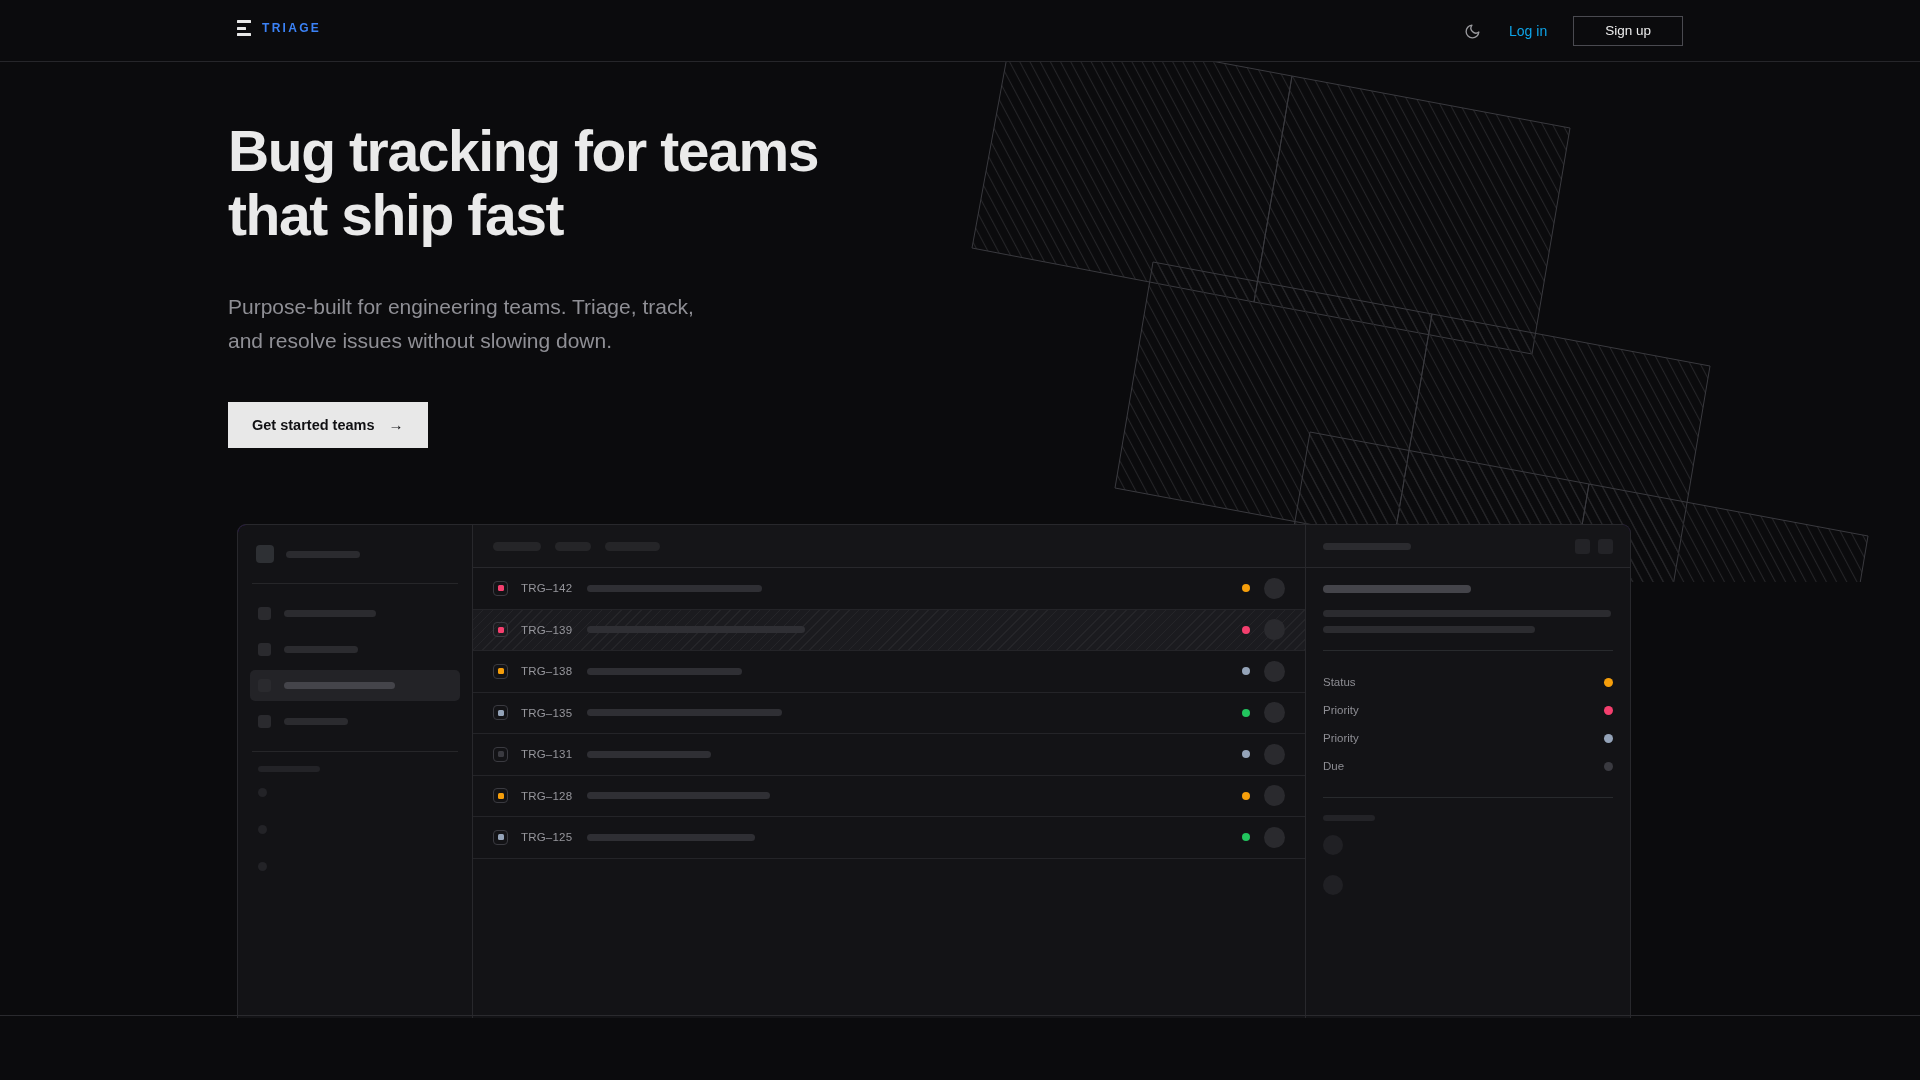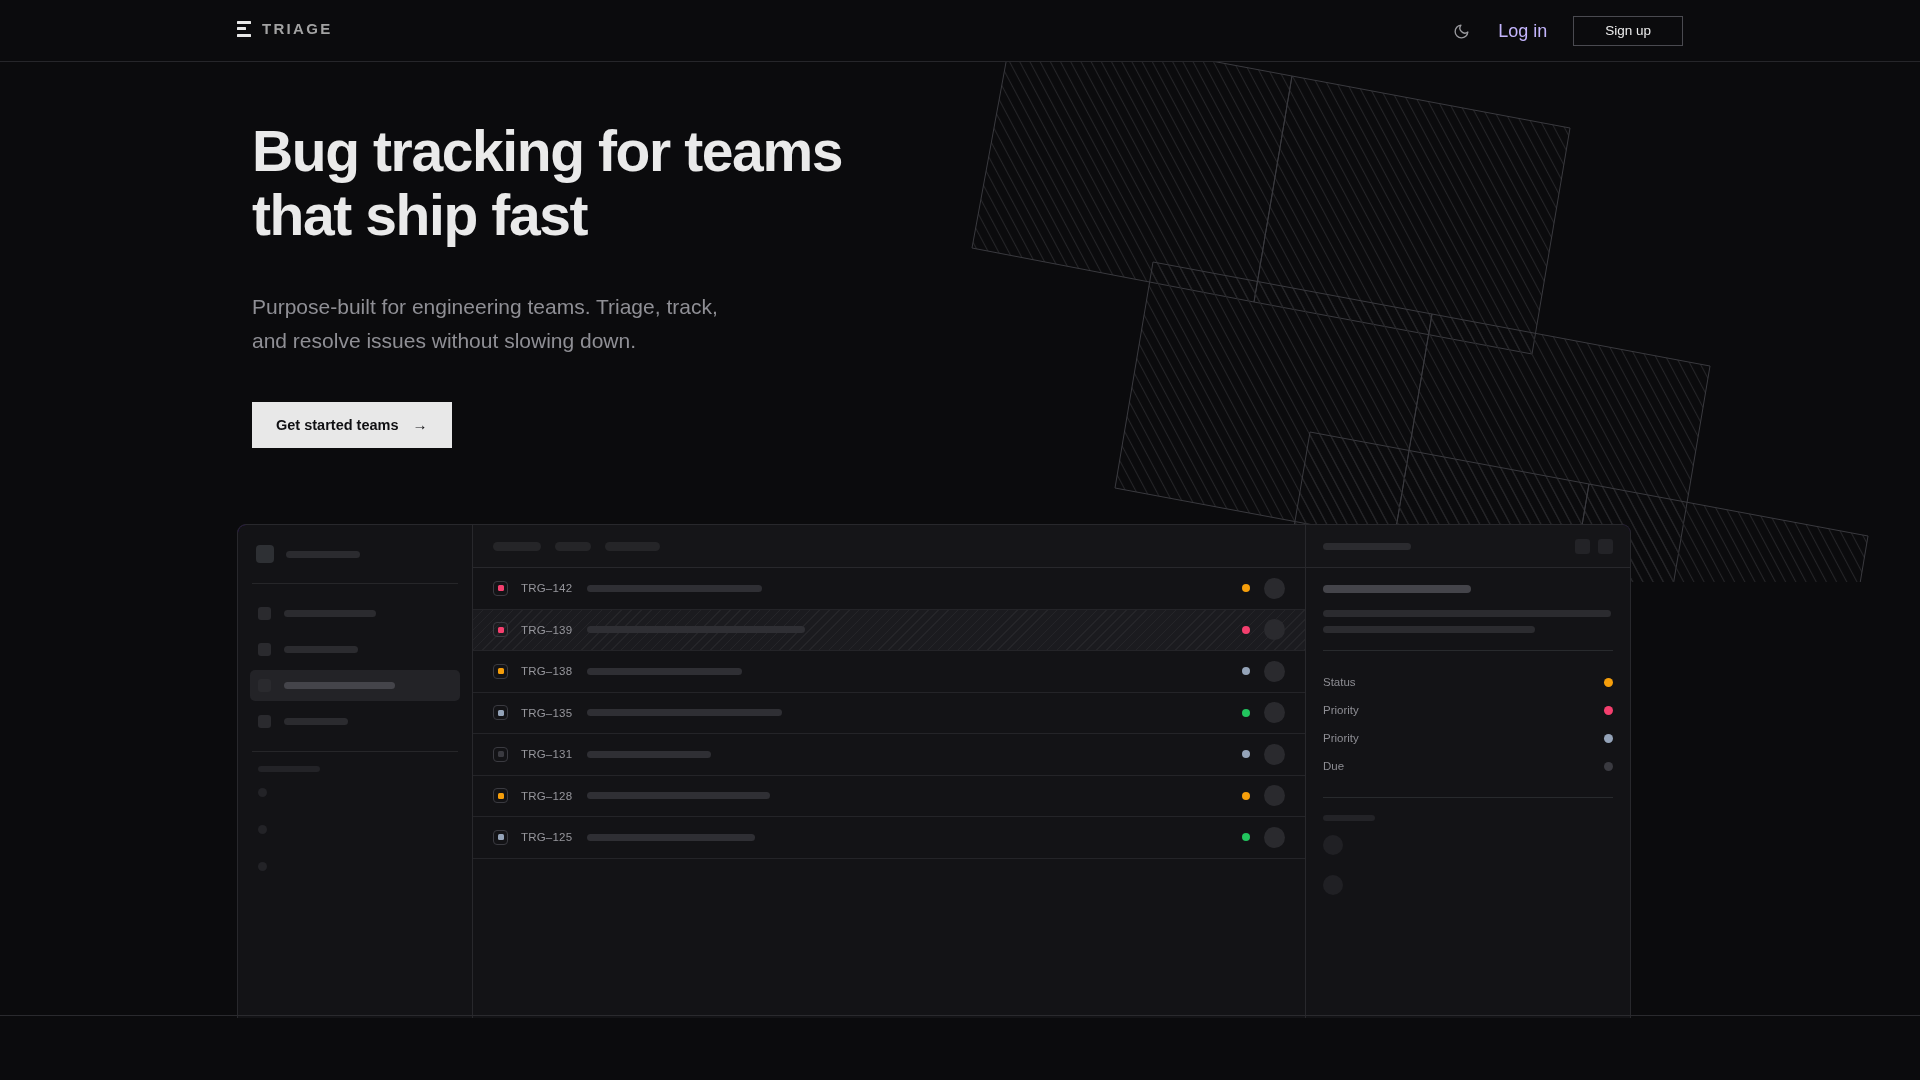--- a/index.html
+++ b/index.html
@@ -62,62 +62,62 @@
   .logo-mark i {
     display: block;
     height: 3px;
     background: #e8e8e8;
     border-radius: 0.5px;
   }
   .logo-mark i:nth-child(1) { width: 14px; }
   .logo-mark i:nth-child(2) { width: 9px; }
   .logo-mark i:nth-child(3) { width: 14px; }
   .logo-word {
-    font-size: 15px;
+    font-size: 12px;
     letter-spacing: 2.3px;
     font-weight: 700;
-    color: #a3a3a3;
+    color: #3b82f6;
   }
 
   .nav-right {
     position: absolute;
     right: 237px;
     top: 0;
     height: 62px;
     display: flex;
     align-items: center;
     gap: 26px;
   }
   .theme-toggle {
     width: 22px; height: 22px;
     display: flex; align-items: center; justify-content: center;
     color: #9b9b9f;
     cursor: pointer;
   }
   .nav-link {
-    font-size: 18px;
-    color: #c4b5fd;
+    font-size: 14px;
+    color: #0ea5e9;
     text-decoration: none;
     cursor: pointer;
   }
   .nav-signup {
     font-size: 13.5px;
     color: #ededed;
     border: 1px solid #4a4a50;
     background: transparent;
     padding: 7px 31px;
     cursor: pointer;
     font-family: "Liberation Sans", sans-serif;
     line-height: 1.1;
   }
 
   
   .hero {
     position: absolute;
-    left: 252px;
+    left: 228px;
     top: 120px;
     z-index: 3;
   }
   .hero-title {
     font-size: 57px;
     line-height: 1.12;
     font-weight: 700;
     color: #eaeaea;
     letter-spacing: -1.4px;
     max-width: 660px;

